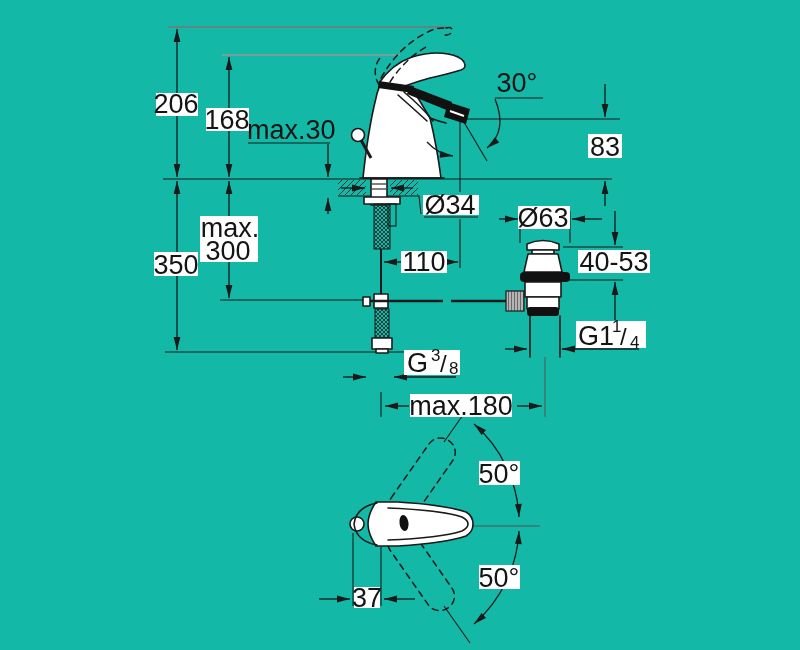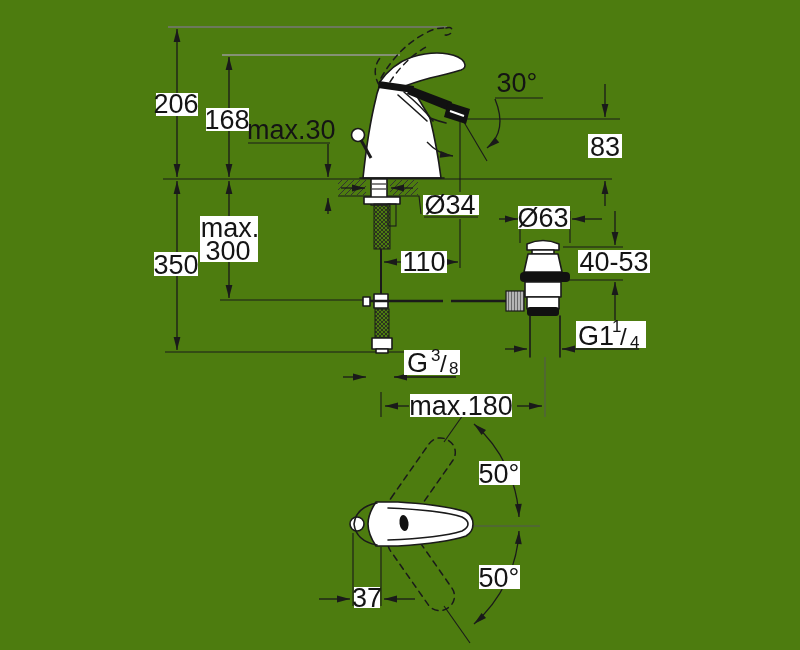--- a/index.html
+++ b/index.html
@@ -1,16 +1,16 @@
 <!DOCTYPE html>
 <html><head>
 <meta charset="utf-8">
 <style>
   html,body{margin:0;padding:0;background:#ffffff;}
-  .stage{width:800px;height:650px;background:#4d7c0f;position:relative;overflow:hidden;}
+  .stage{width:800px;height:650px;background:#14b8a6;position:relative;overflow:hidden;}
   svg{display:block;}
   text{font-family:"Liberation Sans", sans-serif;fill:#141414;}
   .lbl{font-size:27px;}
   .frac{font-size:17px;}
   .slash{font-size:24px;}
   .ext{stroke:#1a1a1a;stroke-width:1.1;fill:none;}
   .dim{stroke:#1a1a1a;stroke-width:1.3;fill:none;}
   .out{stroke:#1a1a1a;stroke-width:1.6;fill:none;stroke-linejoin:round;stroke-linecap:round;}
   .outf{stroke:#1a1a1a;stroke-width:1.6;fill:#ffffff;stroke-linejoin:round;}
   .thin{stroke:#555;stroke-width:1;fill:none;}

